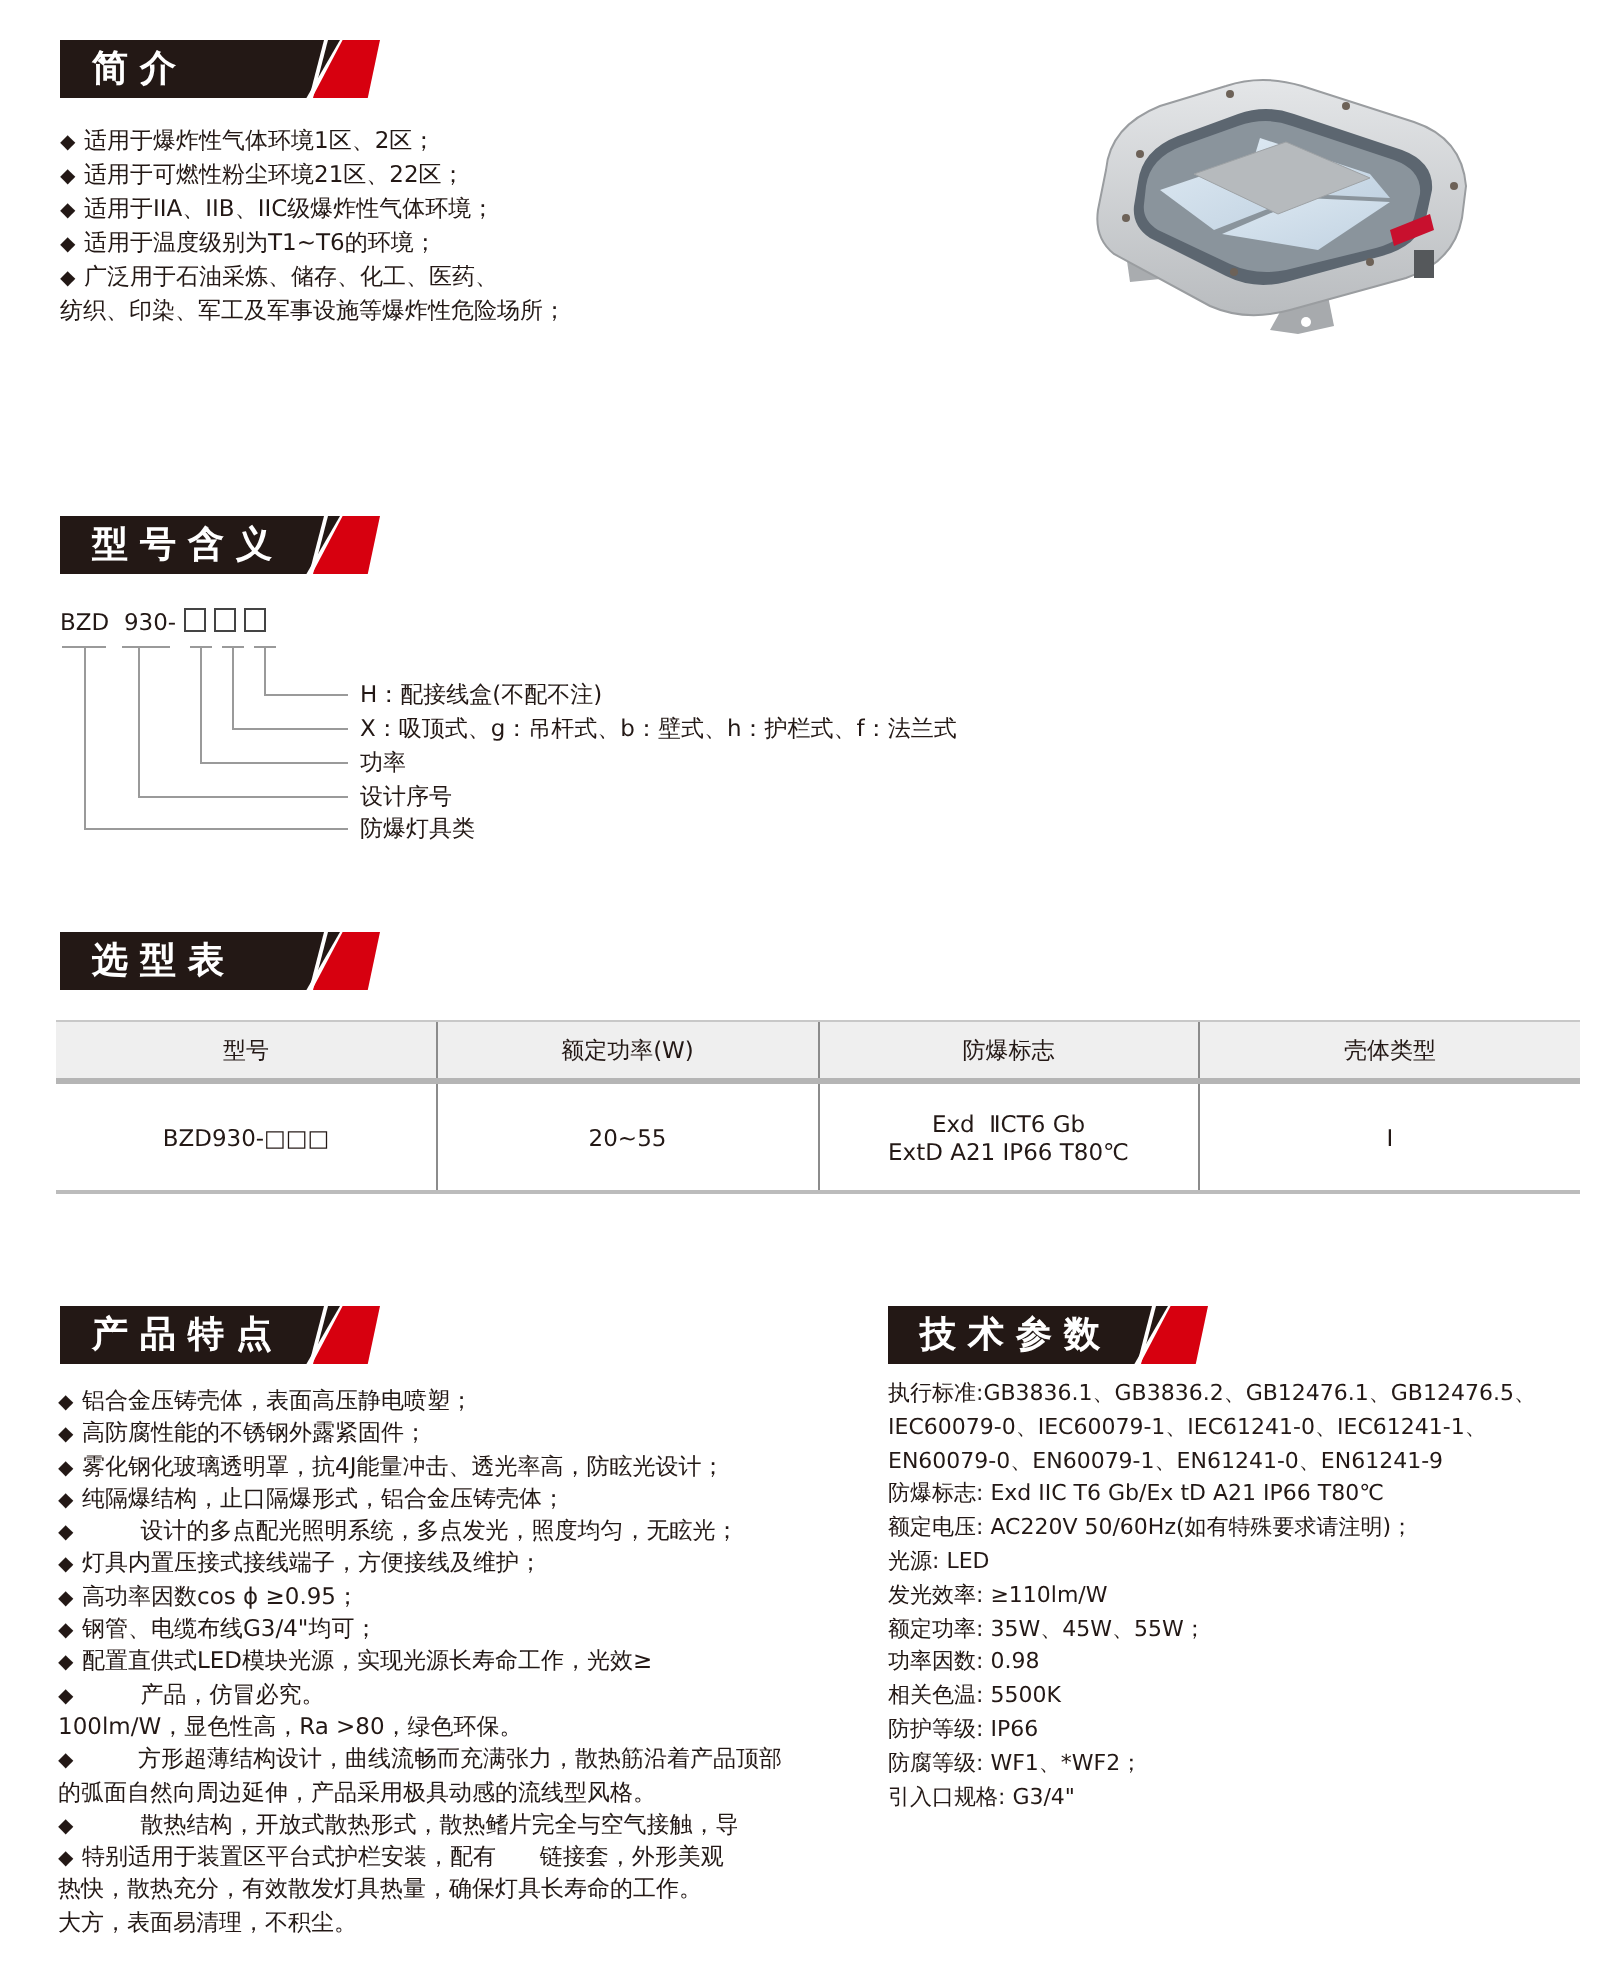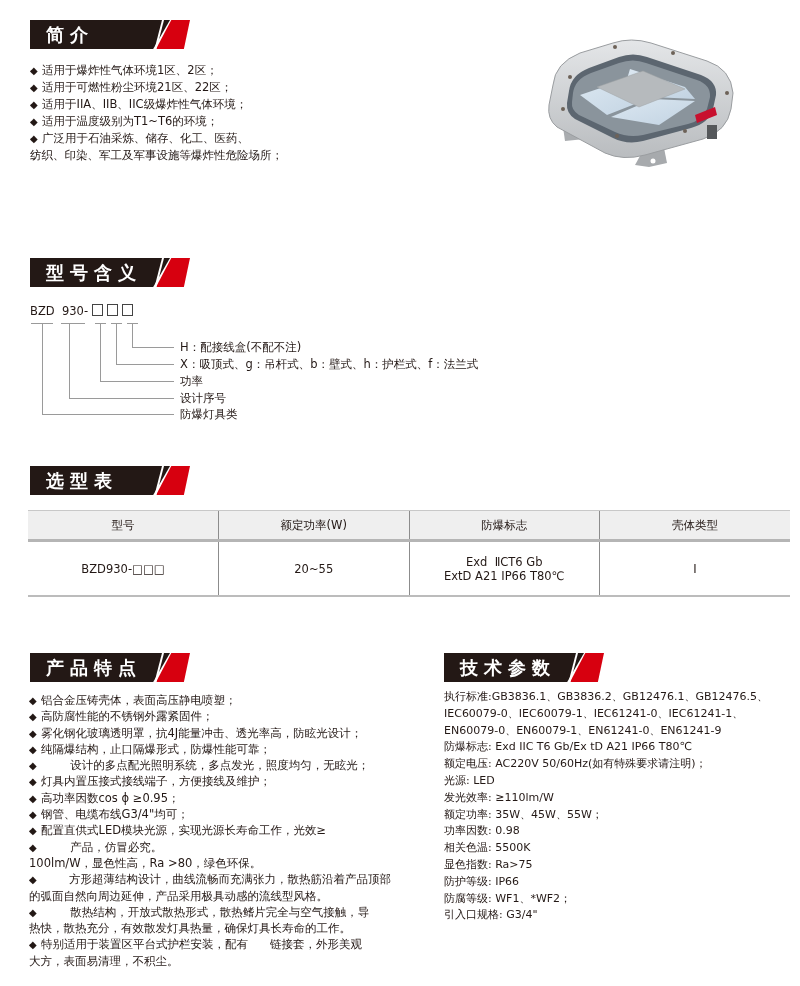--- a/index.html
+++ b/index.html
@@ -170,50 +170,49 @@
 <div class="banner" style="left:30px; top:653px;">
   <div class="dark"></div>
     <div class="red"></div>
     <div class="white-gap"></div>
   <div class="title">产品特点</div>
 </div>
 <div class="features" id="features-list">
     <div class="row"><span class="diamond">◆</span><span style="white-space: pre;">铝合金压铸壳体，表面高压静电喷塑；</span></div>
     <div class="row"><span class="diamond">◆</span><span style="white-space: pre;">高防腐性能的不锈钢外露紧固件；</span></div>
     <div class="row"><span class="diamond">◆</span><span style="white-space: pre;">雾化钢化玻璃透明罩，抗4J能量冲击、透光率高，防眩光设计；</span></div>
-    <div class="row"><span class="diamond">◆</span><span style="white-space: pre;">纯隔爆结构，止口隔爆形式，防爆性能可靠；</span></div>
+    <div class="row"><span class="diamond">◆</span><span style="white-space: pre;">纯隔爆结构，止口隔爆形式，铝合金压铸壳体；</span></div>
     <div class="row"><span class="diamond">◆</span><span style="white-space: pre;">        设计的多点配光照明系统，多点发光，照度均匀，无眩光；</span></div>
     <div class="row"><span class="diamond">◆</span><span style="white-space: pre;">灯具内置压接式接线端子，方便接线及维护；</span></div>
     <div class="row"><span class="diamond">◆</span><span style="white-space: pre;">高功率因数cos ϕ ≥0.95；</span></div>
     <div class="row"><span class="diamond">◆</span><span style="white-space: pre;">钢管、电缆布线G3/4"均可；</span></div>
     <div class="row"><span class="diamond">◆</span><span style="white-space: pre;">配置直供式LED模块光源，实现光源长寿命工作，光效≥</span></div>
     <div class="row"><span class="diamond">◆</span><span style="white-space: pre;">        产品，仿冒必究。</span></div>
     <div class="row"><span style="white-space: pre;">100lm/W，显色性高，Ra &gt;80，绿色环保。</span></div>
     <div class="row"><span class="diamond">◆</span><span style="white-space: pre; margin-left: 28px;">方形超薄结构设计，曲线流畅而充满张力，散热筋沿着产品顶部</span></div>
     <div class="row"><span style="white-space: pre;">的弧面自然向周边延伸，产品采用极具动感的流线型风格。</span></div>
     <div class="row"><span class="diamond">◆</span><span style="white-space: pre;">        散热结构，开放式散热形式，散热鳍片完全与空气接触，导</span></div>
+    <div class="row"><span class="diamond">◆</span><span style="white-space: pre;">特别适用于装置区平台式护栏安装，配有      链接套，外形美观</span></div>
     <div class="row"><span style="white-space: pre;">热快，散热充分，有效散发灯具热量，确保灯具长寿命的工作。</span></div>
-    <div class="row"><span class="diamond">◆</span><span style="white-space: pre;">特别适用于装置区平台式护栏安装，配有      链接套，外形美观</span></div>
     <div class="row"><span style="white-space: pre;">大方，表面易清理，不积尘。</span></div>
   </div>
 
 <div class="banner" style="left:444px; top:653px;">
   <div class="dark"></div>
     <div class="red"></div>
     <div class="white-gap"></div>
   <div class="title">技术参数</div>
 </div>
 <div class="params" id="params-list">
     <div class="row">执行标准:GB3836.1、GB3836.2、GB12476.1、GB12476.5、</div>
     <div class="row">IEC60079-0、IEC60079-1、IEC61241-0、IEC61241-1、</div>
     <div class="row">EN60079-0、EN60079-1、EN61241-0、EN61241-9</div>
     <div class="row">防爆标志: Exd IIC T6 Gb/Ex tD A21 IP66 T80℃</div>
     <div class="row">额定电压: AC220V 50/60Hz(如有特殊要求请注明)；</div>
     <div class="row">光源: LED</div>
     <div class="row">发光效率: ≥110lm/W</div>
     <div class="row">额定功率: 35W、45W、55W；</div>
     <div class="row">功率因数: 0.98</div>
     <div class="row">相关色温: 5500K</div>
-    <div class="row">显色指数: Ra&gt;75</div>
     <div class="row">防护等级: IP66</div>
     <div class="row">防腐等级: WF1、*WF2；</div>
     <div class="row">引入口规格: G3/4"</div>
   </div>
 
 </body></html>

